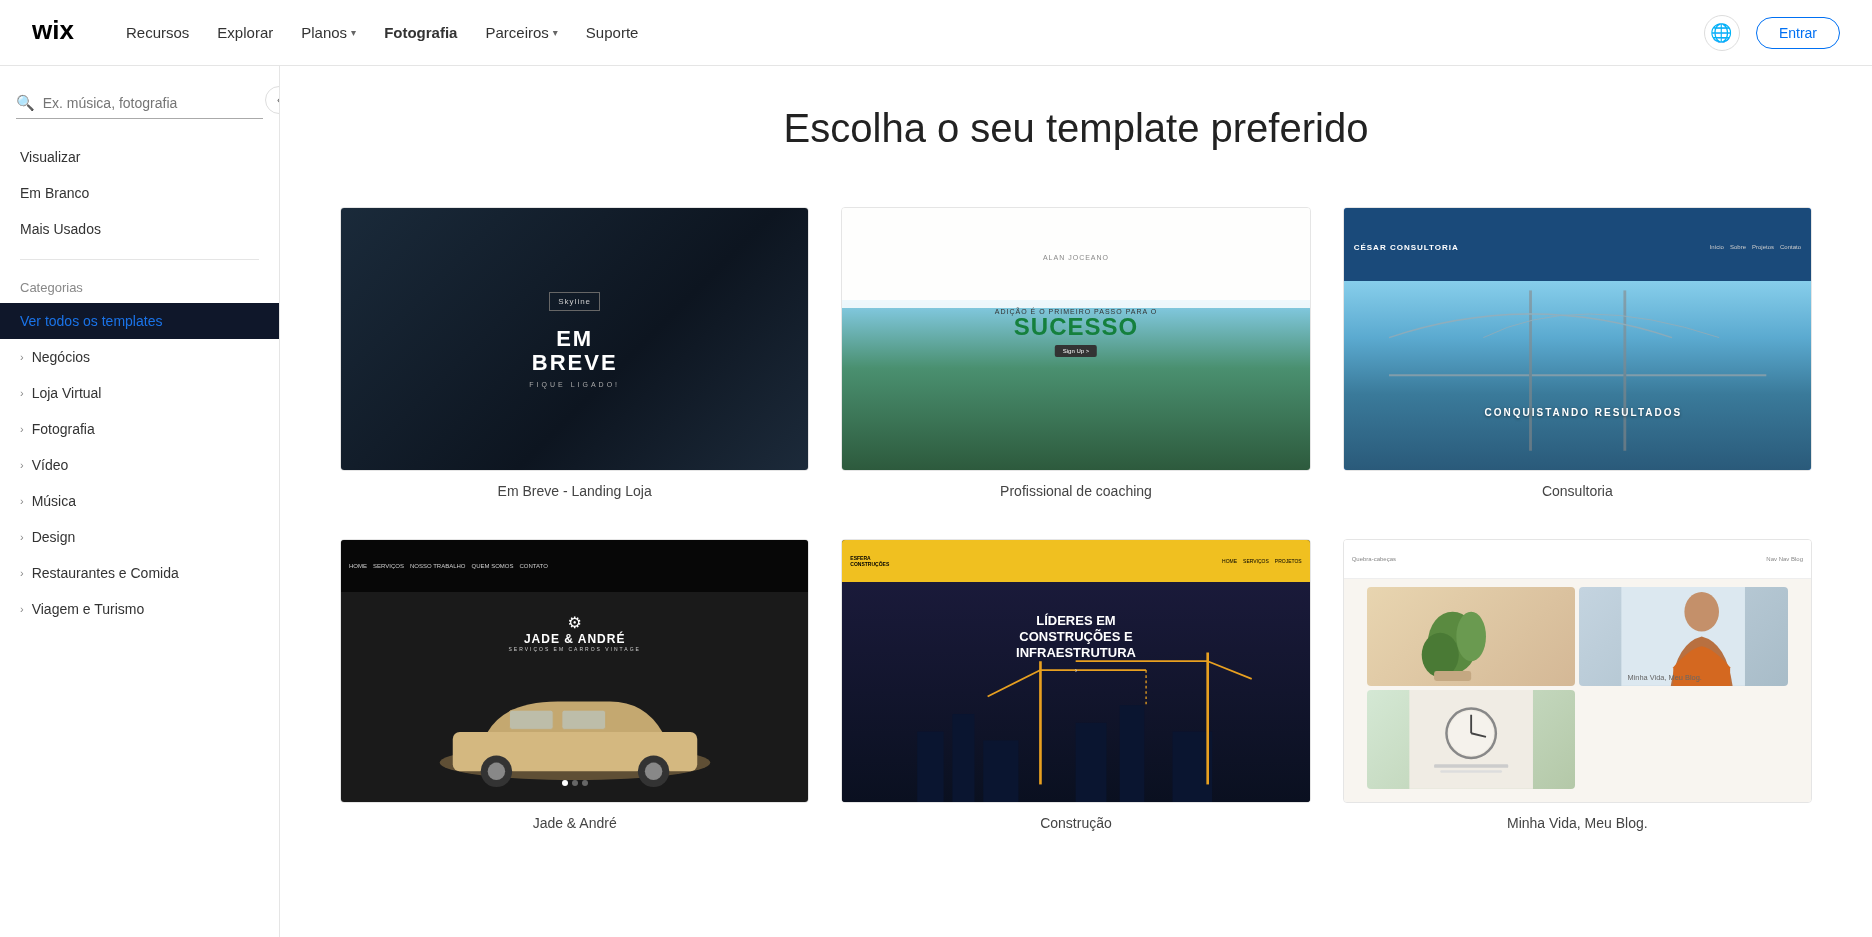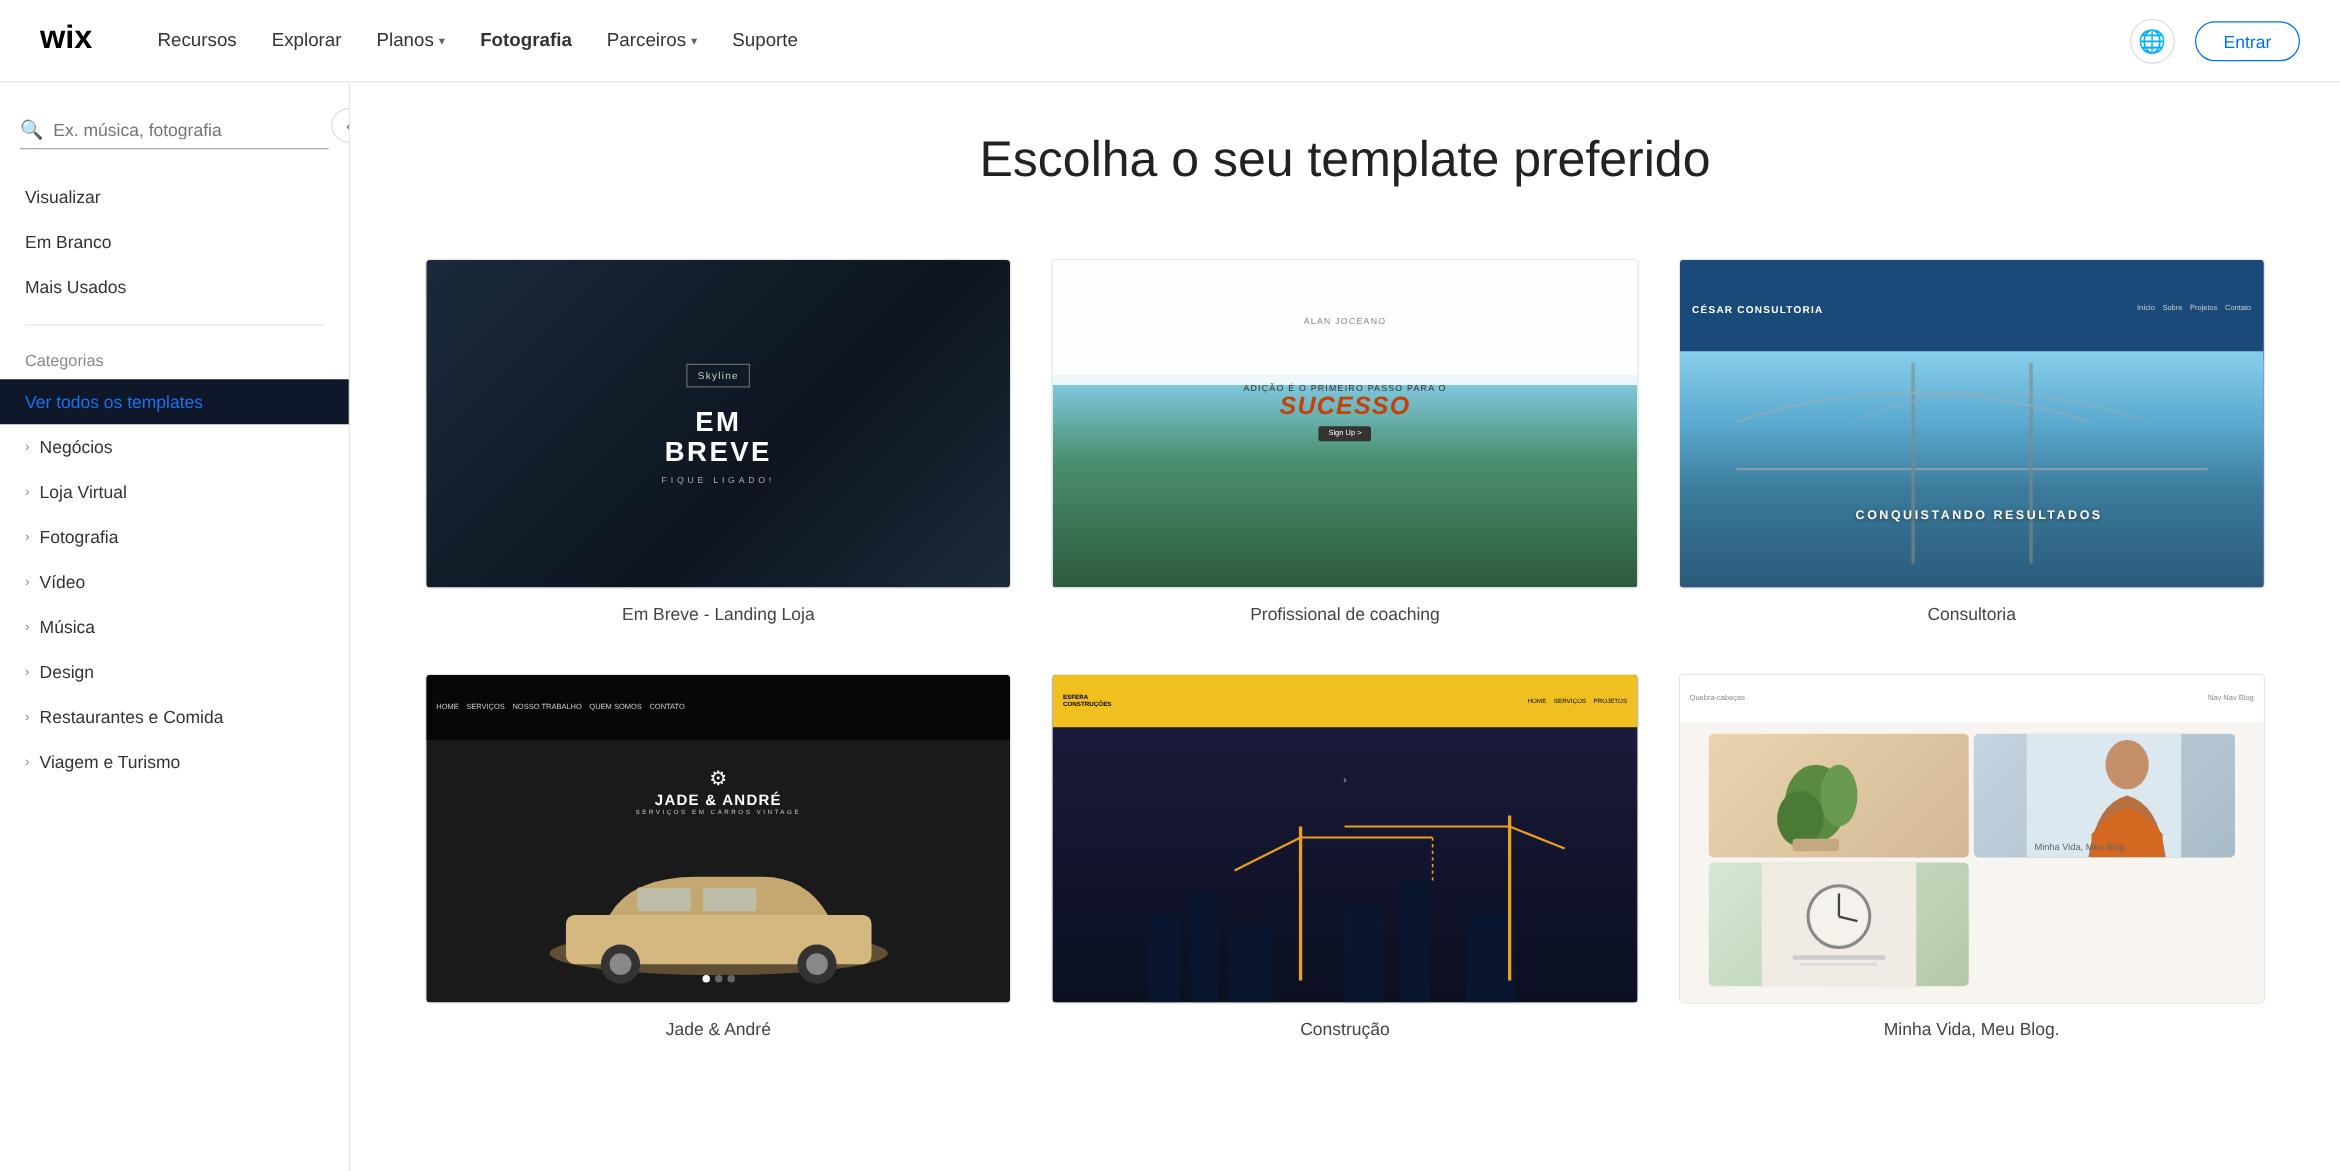--- a/index.html
+++ b/index.html
@@ -202,25 +202,25 @@
     }
     .thumb-2-name { font-size: 7px; color: #888; letter-spacing: 1px; }
     .thumb-2-content {
       position: absolute;
       top: 38%;
       left: 50%;
       transform: translateX(-50%);
       text-align: center;
       z-index: 2;
     }
-    .thumb-2-title { font-size: 20px; font-weight: 900; color: #c2410c; letter-spacing: 1px; line-height: 1; font-style: italic; }
+    .thumb-2-title { font-size: 24px; font-weight: 900; color: #15803d; letter-spacing: 1px; line-height: 1; }
     .thumb-2-btn { background: #333; color: #fff; font-size: 6px; padding: 3px 8px; margin-top: 5px; display: inline-block; border-radius: 2px; }
 
     
-    .thumb-3 { background: #4c1d95; padding-left: 40px; }
+    .thumb-3 { background: #3b82f6; padding-left: 40px; }
     .thumb-3-top { position: absolute; top: 0; left: 0; right: 0; height: 30%; background: #1a4a7a; display: flex; align-items: center; padding: 0 10px; }
     .thumb-3-toptext { color: #fff; font-size: 8px; font-weight: 600; letter-spacing: 1px; }
     .thumb-3-bridge {
       position: absolute;
       bottom: 0; left: 0; right: 0;
       height: 72%;
       background: linear-gradient(to bottom, #87ceeb 0%, #5baad0 30%, #3a7a9a 60%, #2a5a7a 100%);
     }
     .thumb-3-caption {
       position: absolute;
@@ -512,20 +512,21 @@
                 <line x1="160" y1="180" x2="160" y2="40" stroke="#e8a020" stroke-width="3"></line>
                 <line x1="160" y1="50" x2="280" y2="50" stroke="#e8a020" stroke-width="2"></line>
                 <line x1="160" y1="50" x2="100" y2="80" stroke="#e8a020" stroke-width="2"></line>
                 <line x1="280" y1="50" x2="280" y2="90" stroke="#e8a020" stroke-width="1.5" stroke-dasharray="3,3"></line>
                 <line x1="350" y1="180" x2="350" y2="30" stroke="#e8a020" stroke-width="3"></line>
                 <line x1="350" y1="40" x2="200" y2="40" stroke="#e8a020" stroke-width="2"></line>
                 <line x1="350" y1="40" x2="400" y2="60" stroke="#e8a020" stroke-width="2"></line>
               </svg>
             </div>
             <div class="thumb-5-content">
+              <div class="thumb-5-title">LÍDERES EM<br>CONSTRUÇÕES E<br>INFRAESTRUTURA</div>
               <div style="margin-top:6px;font-size:8px;color:#ccc;display:flex;align-items:center;justify-content:center;gap:4px;">
                 <span>›</span>
               </div>
             </div>
           </div>
         </div>
         <div class="template-name">Construção</div>
       </div>
 
       <div class="template-card">

